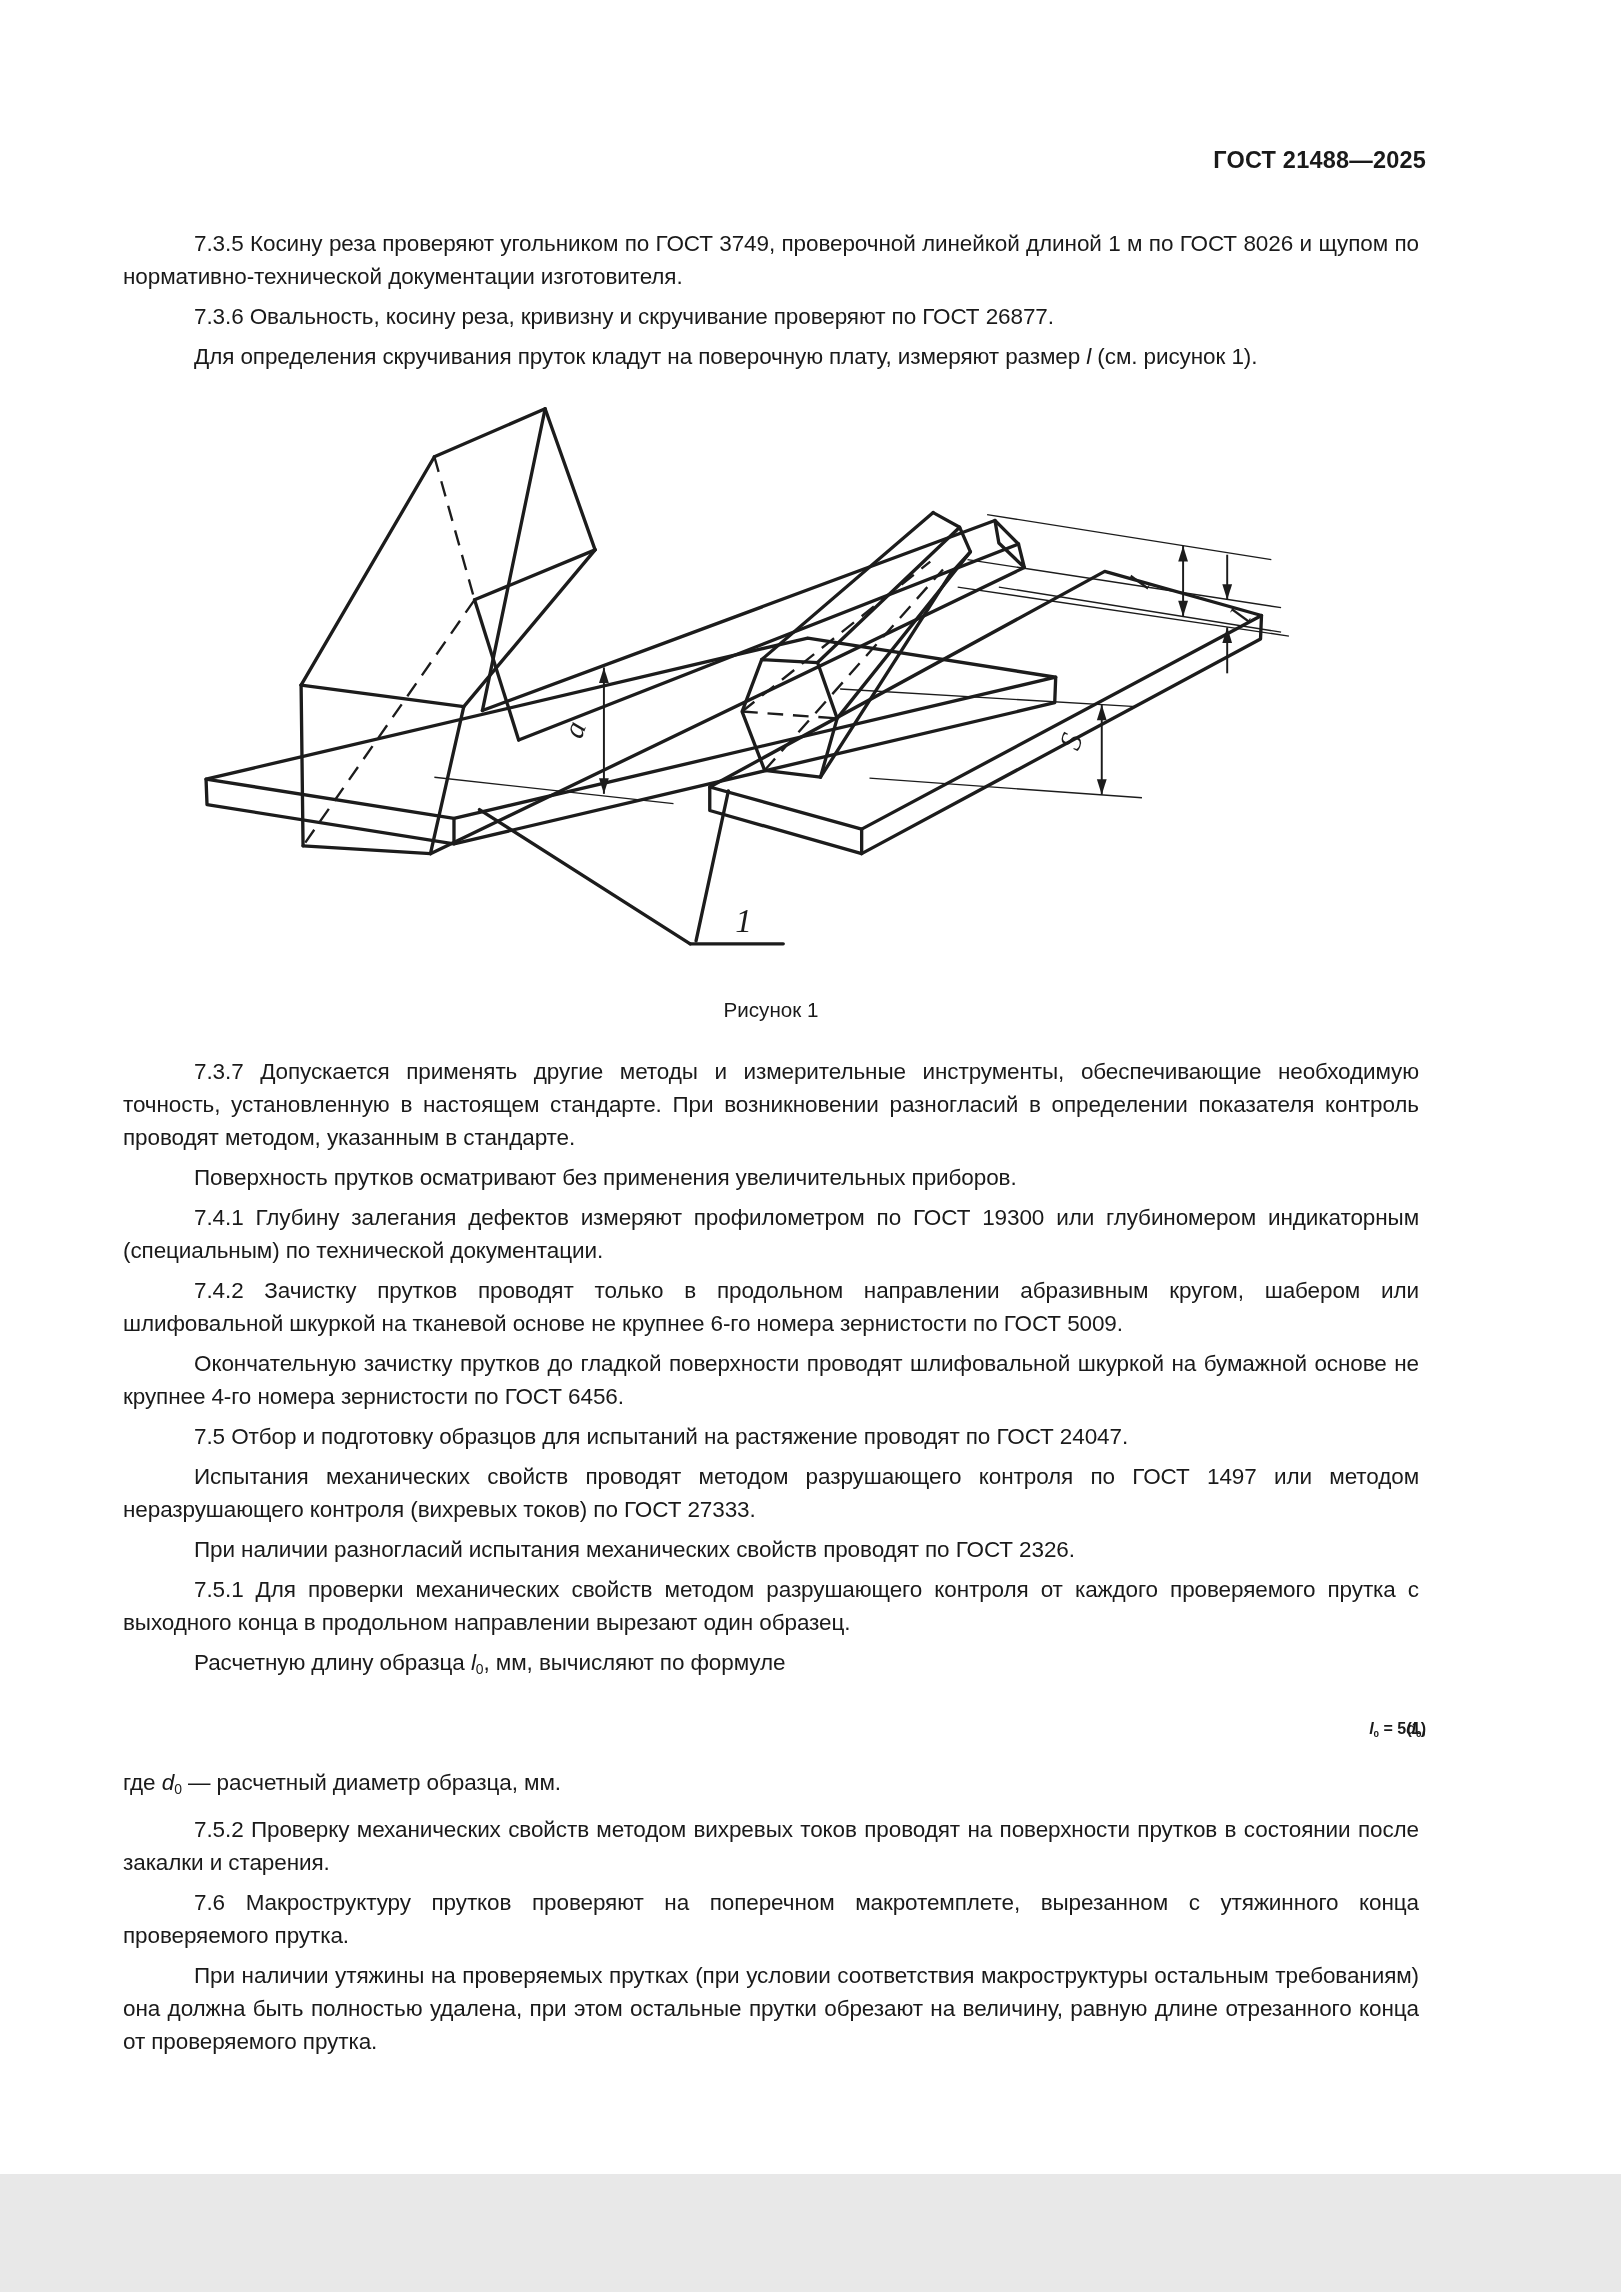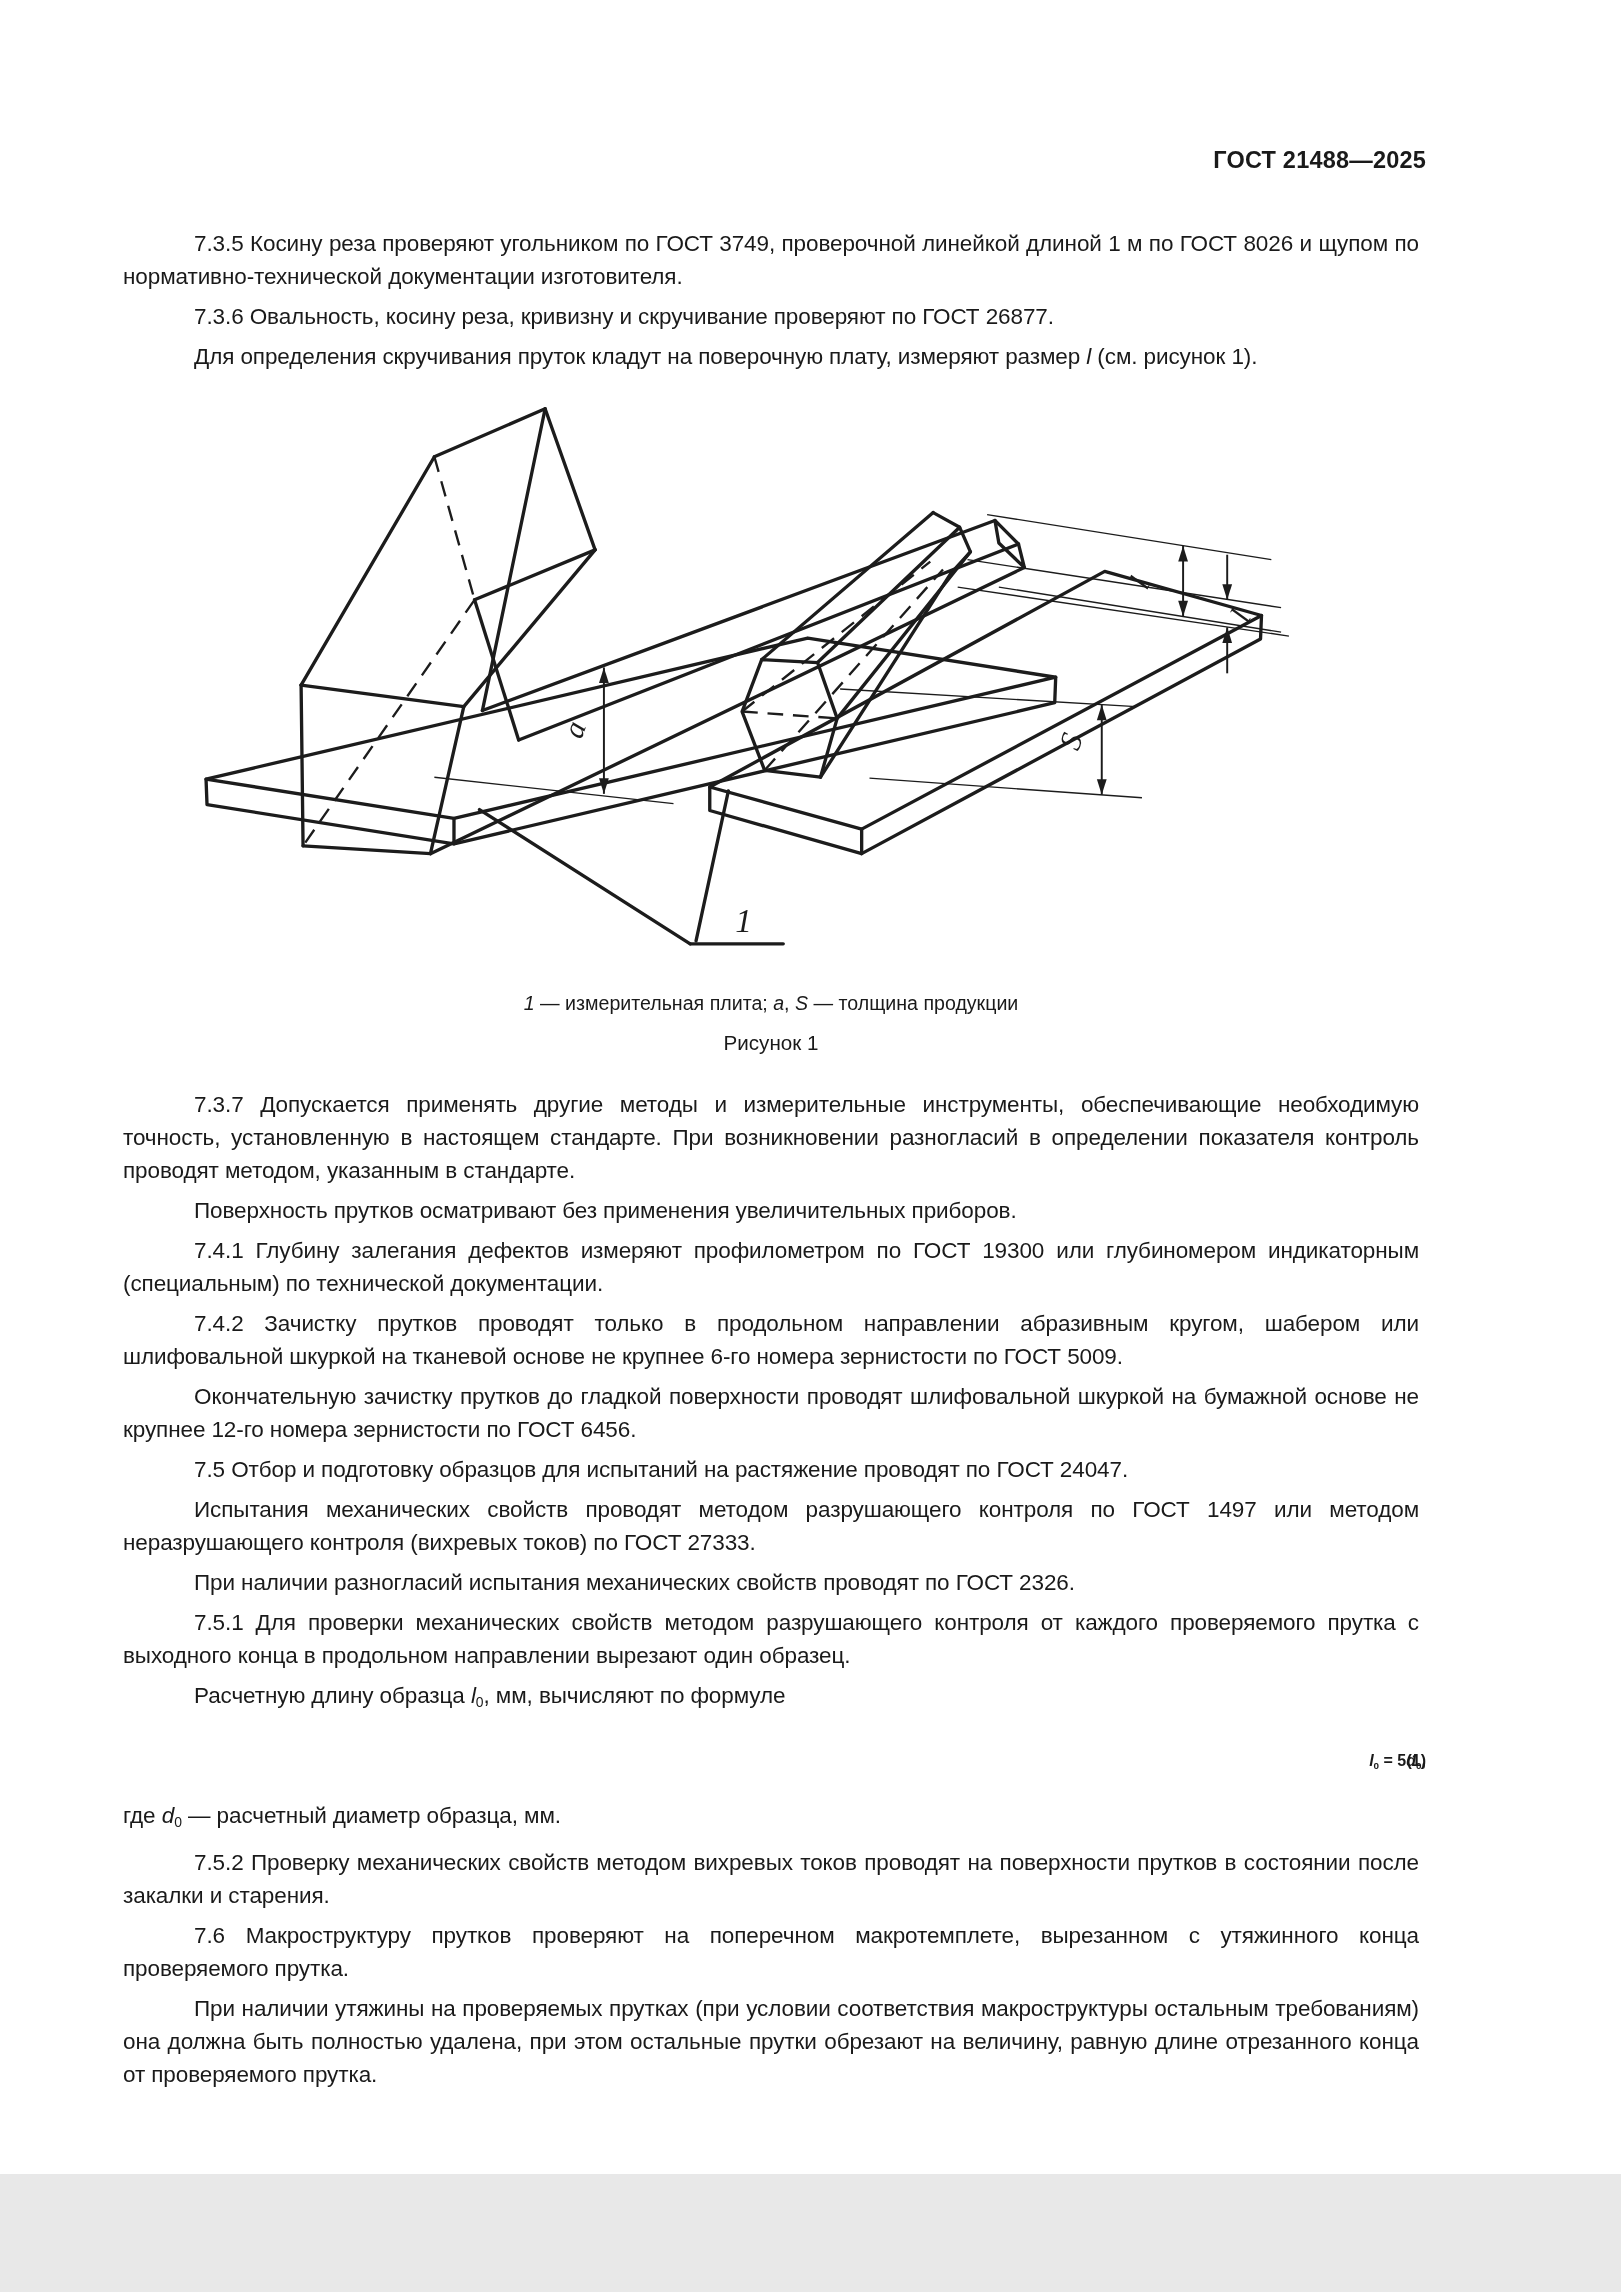--- a/index.html
+++ b/index.html
@@ -180,30 +180,29 @@
       </g>
 
       <g>
         <line class="ln" x1="282" y1="423" x2="497" y2="560"></line>
         <line class="ln" x1="497" y1="560" x2="592" y2="560"></line>
         <line class="ln" x1="536" y1="404" x2="503" y2="557"></line>
         <text class="leadtext" x="543" y="548">1</text>
       </g>
     </svg>
 
-    <div class="fig-caption" id="fig-caption"><span class="it">1</span><span> — измерительная плита; </span><span class="it">a</span><span>, </span><span class="it">S</span><span> — толщина продукции</span></div>
     <div class="fig-title">Рисунок 1</div>
   </div>
 
   <div class="bodytext after-figure" id="after-figure">
       <p><span>7.3.7  Допускается применять другие методы и измерительные инструменты, обеспечивающие необходимую точность, установленную в настоящем стандарте. При возникновении разногласий в определении показателя контроль проводят методом, указанным в стандарте.</span></p>
       <p><span>Поверхность прутков осматривают без применения увеличительных приборов.</span></p>
       <p><span>7.4.1  Глубину залегания дефектов измеряют профилометром по ГОСТ 19300 или глубиномером индикаторным (специальным) по технической документации.</span></p>
       <p><span>7.4.2  Зачистку прутков проводят только в продольном направлении абразивным кругом, шабером или шлифовальной шкуркой на тканевой основе не крупнее 6-го номера зернистости по ГОСТ 5009.</span></p>
-      <p><span>Окончательную зачистку прутков до гладкой поверхности проводят шлифовальной шкуркой на бумажной основе не крупнее 12-го номера зернистости по ГОСТ 6456.</span></p>
+      <p><span>Окончательную зачистку прутков до гладкой поверхности проводят шлифовальной шкуркой на бумажной основе не крупнее 4-го номера зернистости по ГОСТ 6456.</span></p>
       <p><span>7.5  Отбор и подготовку образцов для испытаний на растяжение проводят по ГОСТ 24047.</span></p>
       <p><span>Испытания механических свойств проводят методом разрушающего контроля по ГОСТ 1497 или методом неразрушающего контроля (вихревых токов) по ГОСТ 27333.</span></p>
       <p><span>При наличии разногласий испытания механических свойств проводят по ГОСТ 2326.</span></p>
       <p><span>7.5.1  Для проверки механических свойств методом разрушающего контроля от каждого проверяемого прутка с выходного конца в продольном направлении вырезают один образец.</span></p>
       <p><span>Расчетную длину образца </span><span class="it">l</span><span class="sub">0</span><span>, мм, вычисляют по формуле</span></p>
     </div>
 
   <div class="formula-row">
     <span id="formula-center"><span class="it">l</span><span class="sub">0</span><span> = 5</span><span class="it">d</span><span class="sub">0</span><span>,</span></span>
     <span class="formula-number">(1)</span>

